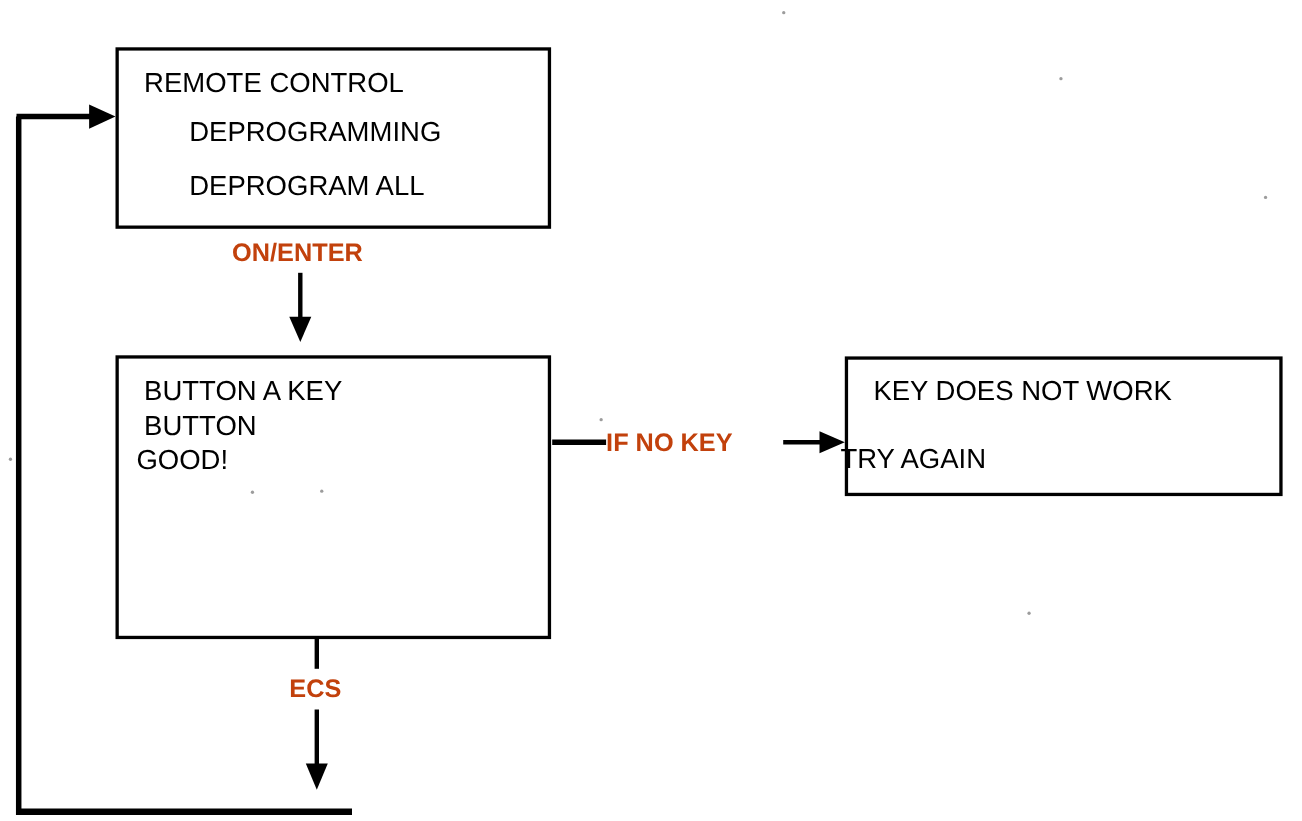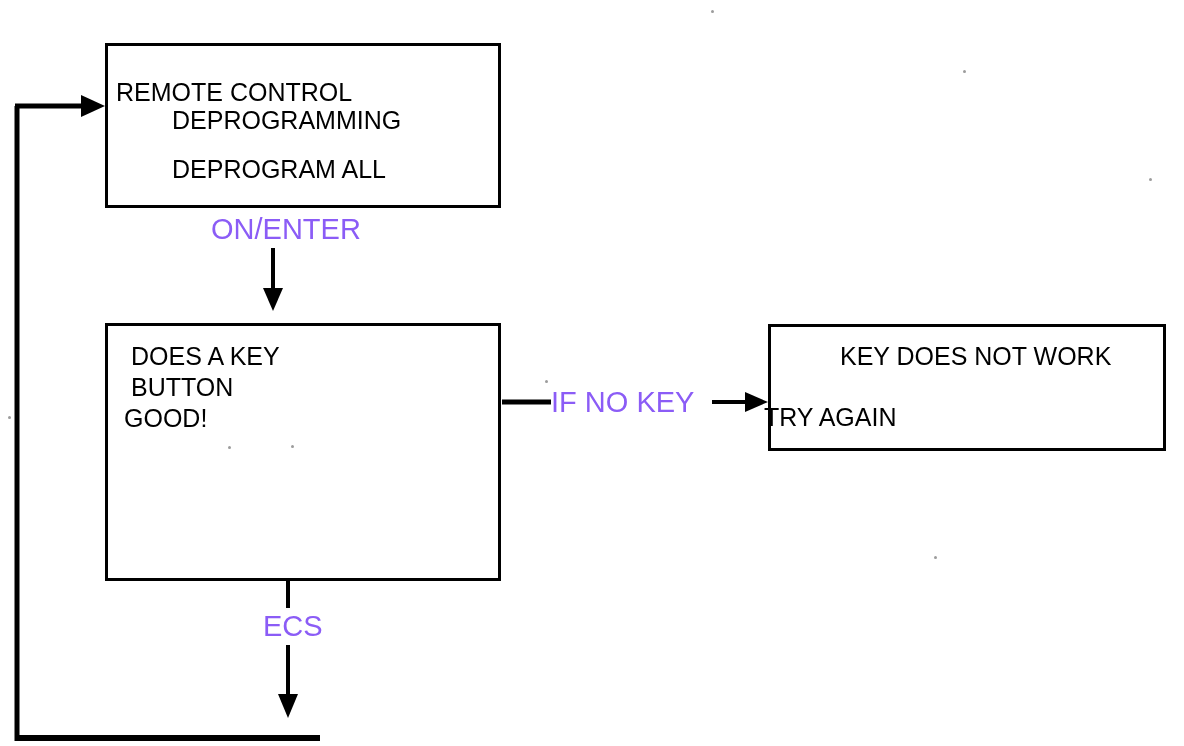--- a/index.html
+++ b/index.html
@@ -33,24 +33,24 @@
     color: #000000;
     font-family: "Liberation Sans", sans-serif;
     font-size: 25px;
     font-weight: 400;
     line-height: 30px;
     letter-spacing: 0px;
     white-space: pre;
   }
   .edge-label {
     position: absolute;
-    color: #8b5cf6;
+    color: #c2410c;
     font-family: "Liberation Sans", sans-serif;
-    font-size: 29px;
-    font-weight: 400;
+    font-size: 23px;
+    font-weight: 700;
     line-height: 26px;
     white-space: pre;
   }
   .speck {
     position: absolute;
     background: #4a4a4a;
     width: 3px;
     height: 3px;
     border-radius: 50%;
     opacity: 0.55;
@@ -83,39 +83,39 @@
     <g>
       <line x1="320" y1="738" x2="17" y2="738" stroke="#000000" stroke-width="6"></line>
       <line x1="17" y1="741" x2="17" y2="106" stroke="#000000" stroke-width="5"></line>
       <line x1="15" y1="106" x2="92" y2="106" stroke="#000000" stroke-width="5"></line>
       <polygon points="105,106 81,95 81,117" fill="#000000"></polygon>
     </g>
   </svg>
 
   <div class="node-box" style="left:105px; top:43px; width:396px; height:165px;">
   </div>
-  <div class="node-text" style="left:116px; top:61px;margin-top:16px;">REMOTE CONTROL</div>
+  <div class="node-text" style="left:131px; top:61px;">REMOTE CONTROL</div>
   <div class="node-text" style="left:172px; top:105px;">DEPROGRAMMING</div>
   <div class="node-text" style="left:172px; top:154px;">DEPROGRAM ALL</div>
 
   <div class="edge-label" style="left:211px; top:216px;">ON/ENTER</div>
 
   <div class="node-box" style="left:105px; top:323px; width:396px; height:258px;">
   </div>
-  <div class="node-text" style="left:131px; top:341px;">DOES A KEY</div>
+  <div class="node-text" style="left:131px; top:341px;">BUTTON A KEY</div>
   <div class="node-text" style="left:131px; top:372px;">BUTTON</div>
   <div class="node-text" style="left:124px; top:403px;">GOOD!</div>
 
   <div class="edge-label" style="left:551px; top:389px;">IF NO KEY</div>
 
   <div class="edge-label" style="left:263px; top:613px;">ECS</div>
 
   <div class="node-box" style="left:768px; top:324px; width:398px; height:127px;">
   </div>
-  <div class="node-text" style="left:840px; top:341px;">KEY DOES NOT WORK</div>
+  <div class="node-text" style="left:794px; top:341px;">KEY DOES NOT WORK</div>
   <div class="node-text" style="left:764px; top:372px;margin-top:30px;">TRY AGAIN</div>
 
   <span class="speck" style="left:711px; top:10px;"></span>
   <span class="speck" style="left:963px; top:70px;"></span>
   <span class="speck" style="left:1149px; top:178px;"></span>
   <span class="speck" style="left:8px; top:416px;"></span>
   <span class="speck" style="left:228px; top:446px;"></span>
   <span class="speck" style="left:934px; top:556px;"></span>
   <span class="speck" style="left:545px; top:380px;"></span>
   <span class="speck" style="left:291px; top:445px;"></span>

